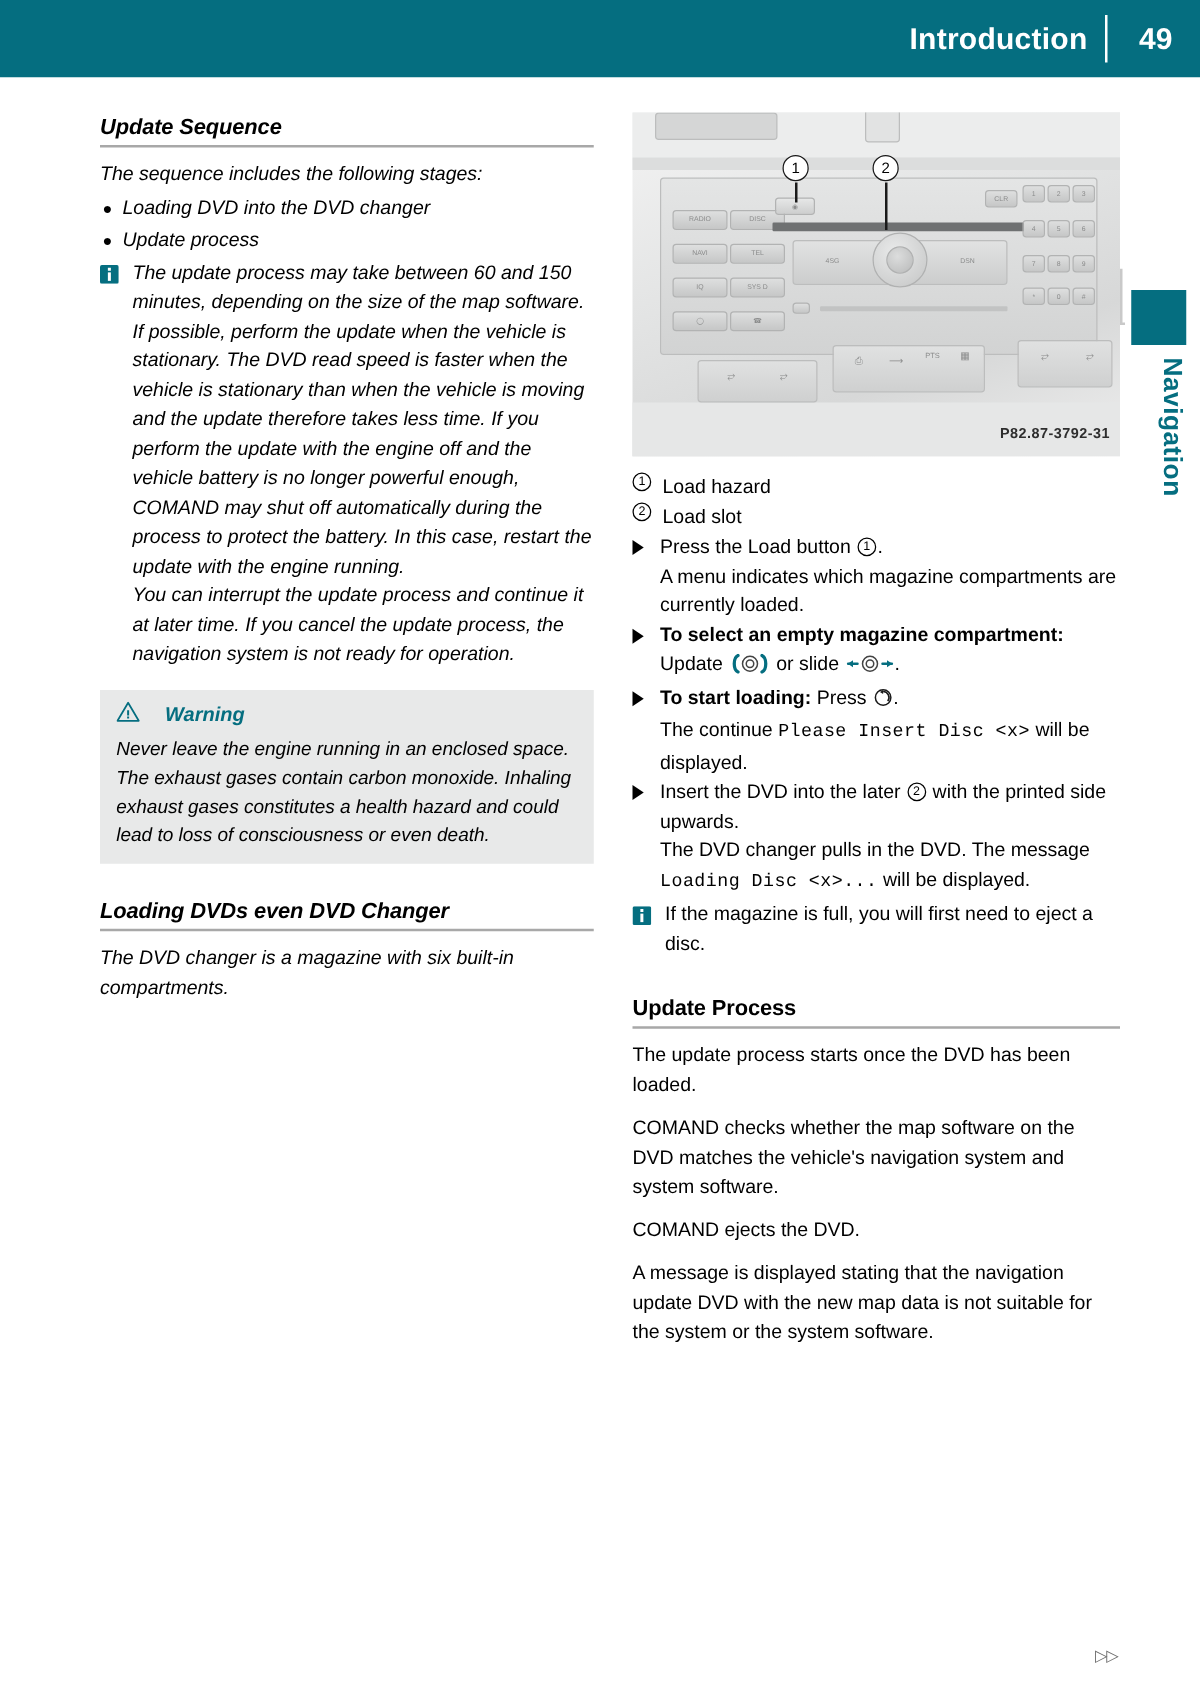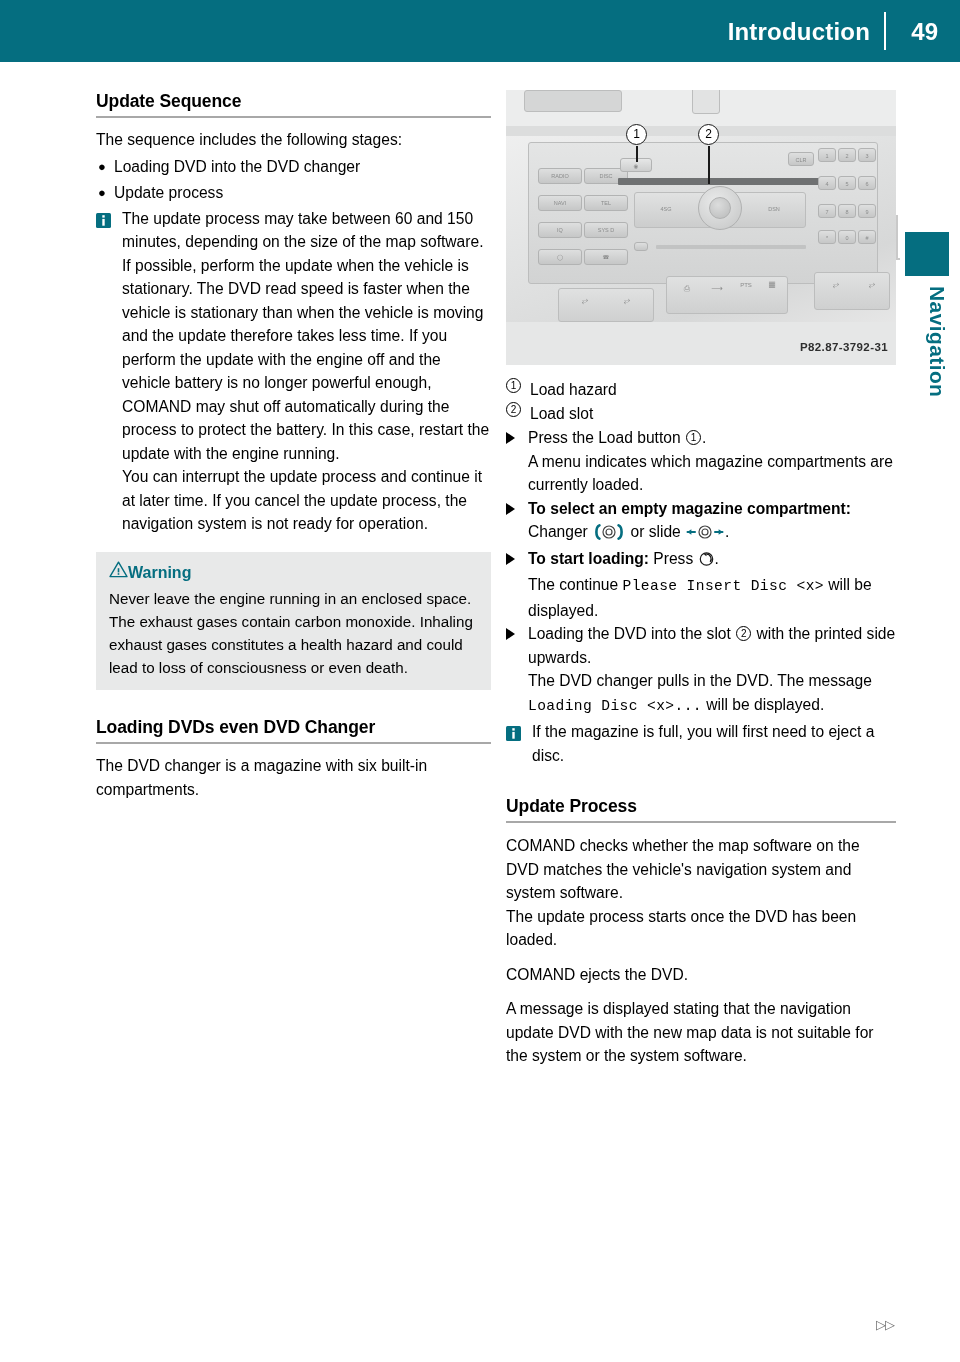--- a/index.html
+++ b/index.html
@@ -82,21 +82,21 @@
     background: #c9c9c9;
   }
 
   
   .col {
     position: absolute;
     top: 90px;
     font-size: 15.6px;
     line-height: 23.5px;
   }
-  .col-left { left: 96px; width: 395px; }
+  .col-left { left: 80px; width: 395px; font-style: italic; }
   .col-right { left: 506px; width: 390px; }
 
   
   h2.sec {
     margin: 0;
     font-size: 17.5px;
     font-weight: bold;
     line-height: 22px;
     letter-spacing: -0.1px;
     padding-bottom: 4px;
@@ -138,21 +138,21 @@
 
   
   .warnbox {
     background: #e8e9e9;
     padding: 9px 13px 11px 13px;
     margin-top: 16px;
   }
   .warn-head {
     display: flex;
     align-items: flex-start;
-    gap: 0;
+    gap: 20px;
     margin-bottom: 3px;
   }
   .warn-head .wtitle {
     font-size: 16px;
     font-weight: bold;
     color: #056e80;
   }
   .warnbox p { margin: 0; font-size: 15.2px; line-height: 23px; }
 
   
@@ -436,21 +436,21 @@
   <ul class="steps">
 
     <li>
       <span class="arw"></span>
       <span>Press the Load button </span><span class="cnum cnum-inline">1</span><span>.</span>
       <div>A menu indicates which magazine compartments are currently loaded.</div>
     </li>
 
     <li>
       <span class="arw"></span>
-      <b>To select an empty magazine compartment:</b><span> Changer </span><span style="display:inline-block;vertical-align:-3px;">
+      <b>To select an empty magazine compartment:</b><span> Update </span><span style="display:inline-block;vertical-align:-3px;">
         <svg width="34" height="16" viewBox="0 0 34 16">
           <path d="M7.4 1.4 C3.4 3.2 3.4 12.8 7.4 14.6" fill="none" stroke="#056e80" stroke-width="2.6" stroke-linecap="round"></path>
           <path d="M26.6 1.4 C30.6 3.2 30.6 12.8 26.6 14.6" fill="none" stroke="#056e80" stroke-width="2.6" stroke-linecap="round"></path>
           <circle cx="17" cy="8" r="6" fill="none" stroke="#444" stroke-width="1.2"></circle>
           <circle cx="17" cy="8" r="3" fill="none" stroke="#444" stroke-width="1.2"></circle>
         </svg>
       </span><span> or slide </span><span style="display:inline-block;vertical-align:-3px;">
         <svg width="40" height="16" viewBox="0 0 40 16">
           <path d="M10 8 L2.5 8" stroke="#056e80" stroke-width="2" stroke-linecap="round"></path>
           <path d="M2.2 8 L6.4 5.2 L6.4 10.8 Z" fill="#056e80"></path>
@@ -469,42 +469,42 @@
           <circle cx="8.5" cy="8" r="6.2" fill="none" stroke="#1a1a1a" stroke-width="1.2"></circle>
           <path d="M8.5 3.2 A4.8 4.8 0 0 1 12.2 10.9" fill="none" stroke="#1a1a1a" stroke-width="1.3"></path>
           <path d="M8.5 2.0 L8.5 5.2 L5.9 3.6 Z" fill="#1a1a1a"></path>
         </svg>
       </span><span>.</span>
       <div><span>The continue </span><span class="mono">Please Insert Disc &lt;x&gt;</span><span> will be displayed.</span></div>
     </li>
 
     <li>
       <span class="arw"></span>
-      <span>Loading the DVD into the slot </span><span class="cnum cnum-inline">2</span><span> with the printed side upwards.</span>
+      <span>Insert the DVD into the later </span><span class="cnum cnum-inline">2</span><span> with the printed side upwards.</span>
       <div><span>The DVD changer pulls in the DVD. The message </span><span class="mono">Loading Disc &lt;x&gt;...</span><span> will be displayed.</span></div>
     </li>
 
   </ul>
 
   <div class="note">
     <span class="ico-i">
       <svg width="15" height="15" viewBox="0 0 15 15">
         <rect x="0" y="0" width="15" height="15" rx="1.5" fill="#056e80"></rect>
         <rect x="6.3" y="2.2" width="2.4" height="2.4" fill="#ffffff"></rect>
         <rect x="6.3" y="5.9" width="2.4" height="6.8" fill="#ffffff"></rect>
       </svg>
     </span>
     <p class="t">If the magazine is full, you will first need to eject a disc.</p>
   </div>
 
   <h2 class="sec" style="margin-top:28px">Update Process</h2>
   <div class="sec-rule"></div>
 
+  <p class="t">The update process starts once the DVD has been loaded.</p>
   <p class="t gap">COMAND checks whether the map software on the DVD matches the vehicle's navigation system and system software.</p>
-  <p class="t">The update process starts once the DVD has been loaded.</p>
 
 
   <p class="t gap">COMAND ejects the DVD.</p>
   <p class="t gap">A message is displayed stating that the navigation update DVD with the new map data is not suitable for the system or the system software.</p>
 
 </div>
 
 <div class="watermark">carmanualsonline.info</div>
 <div class="wm-arrows">▷▷</div>
 

